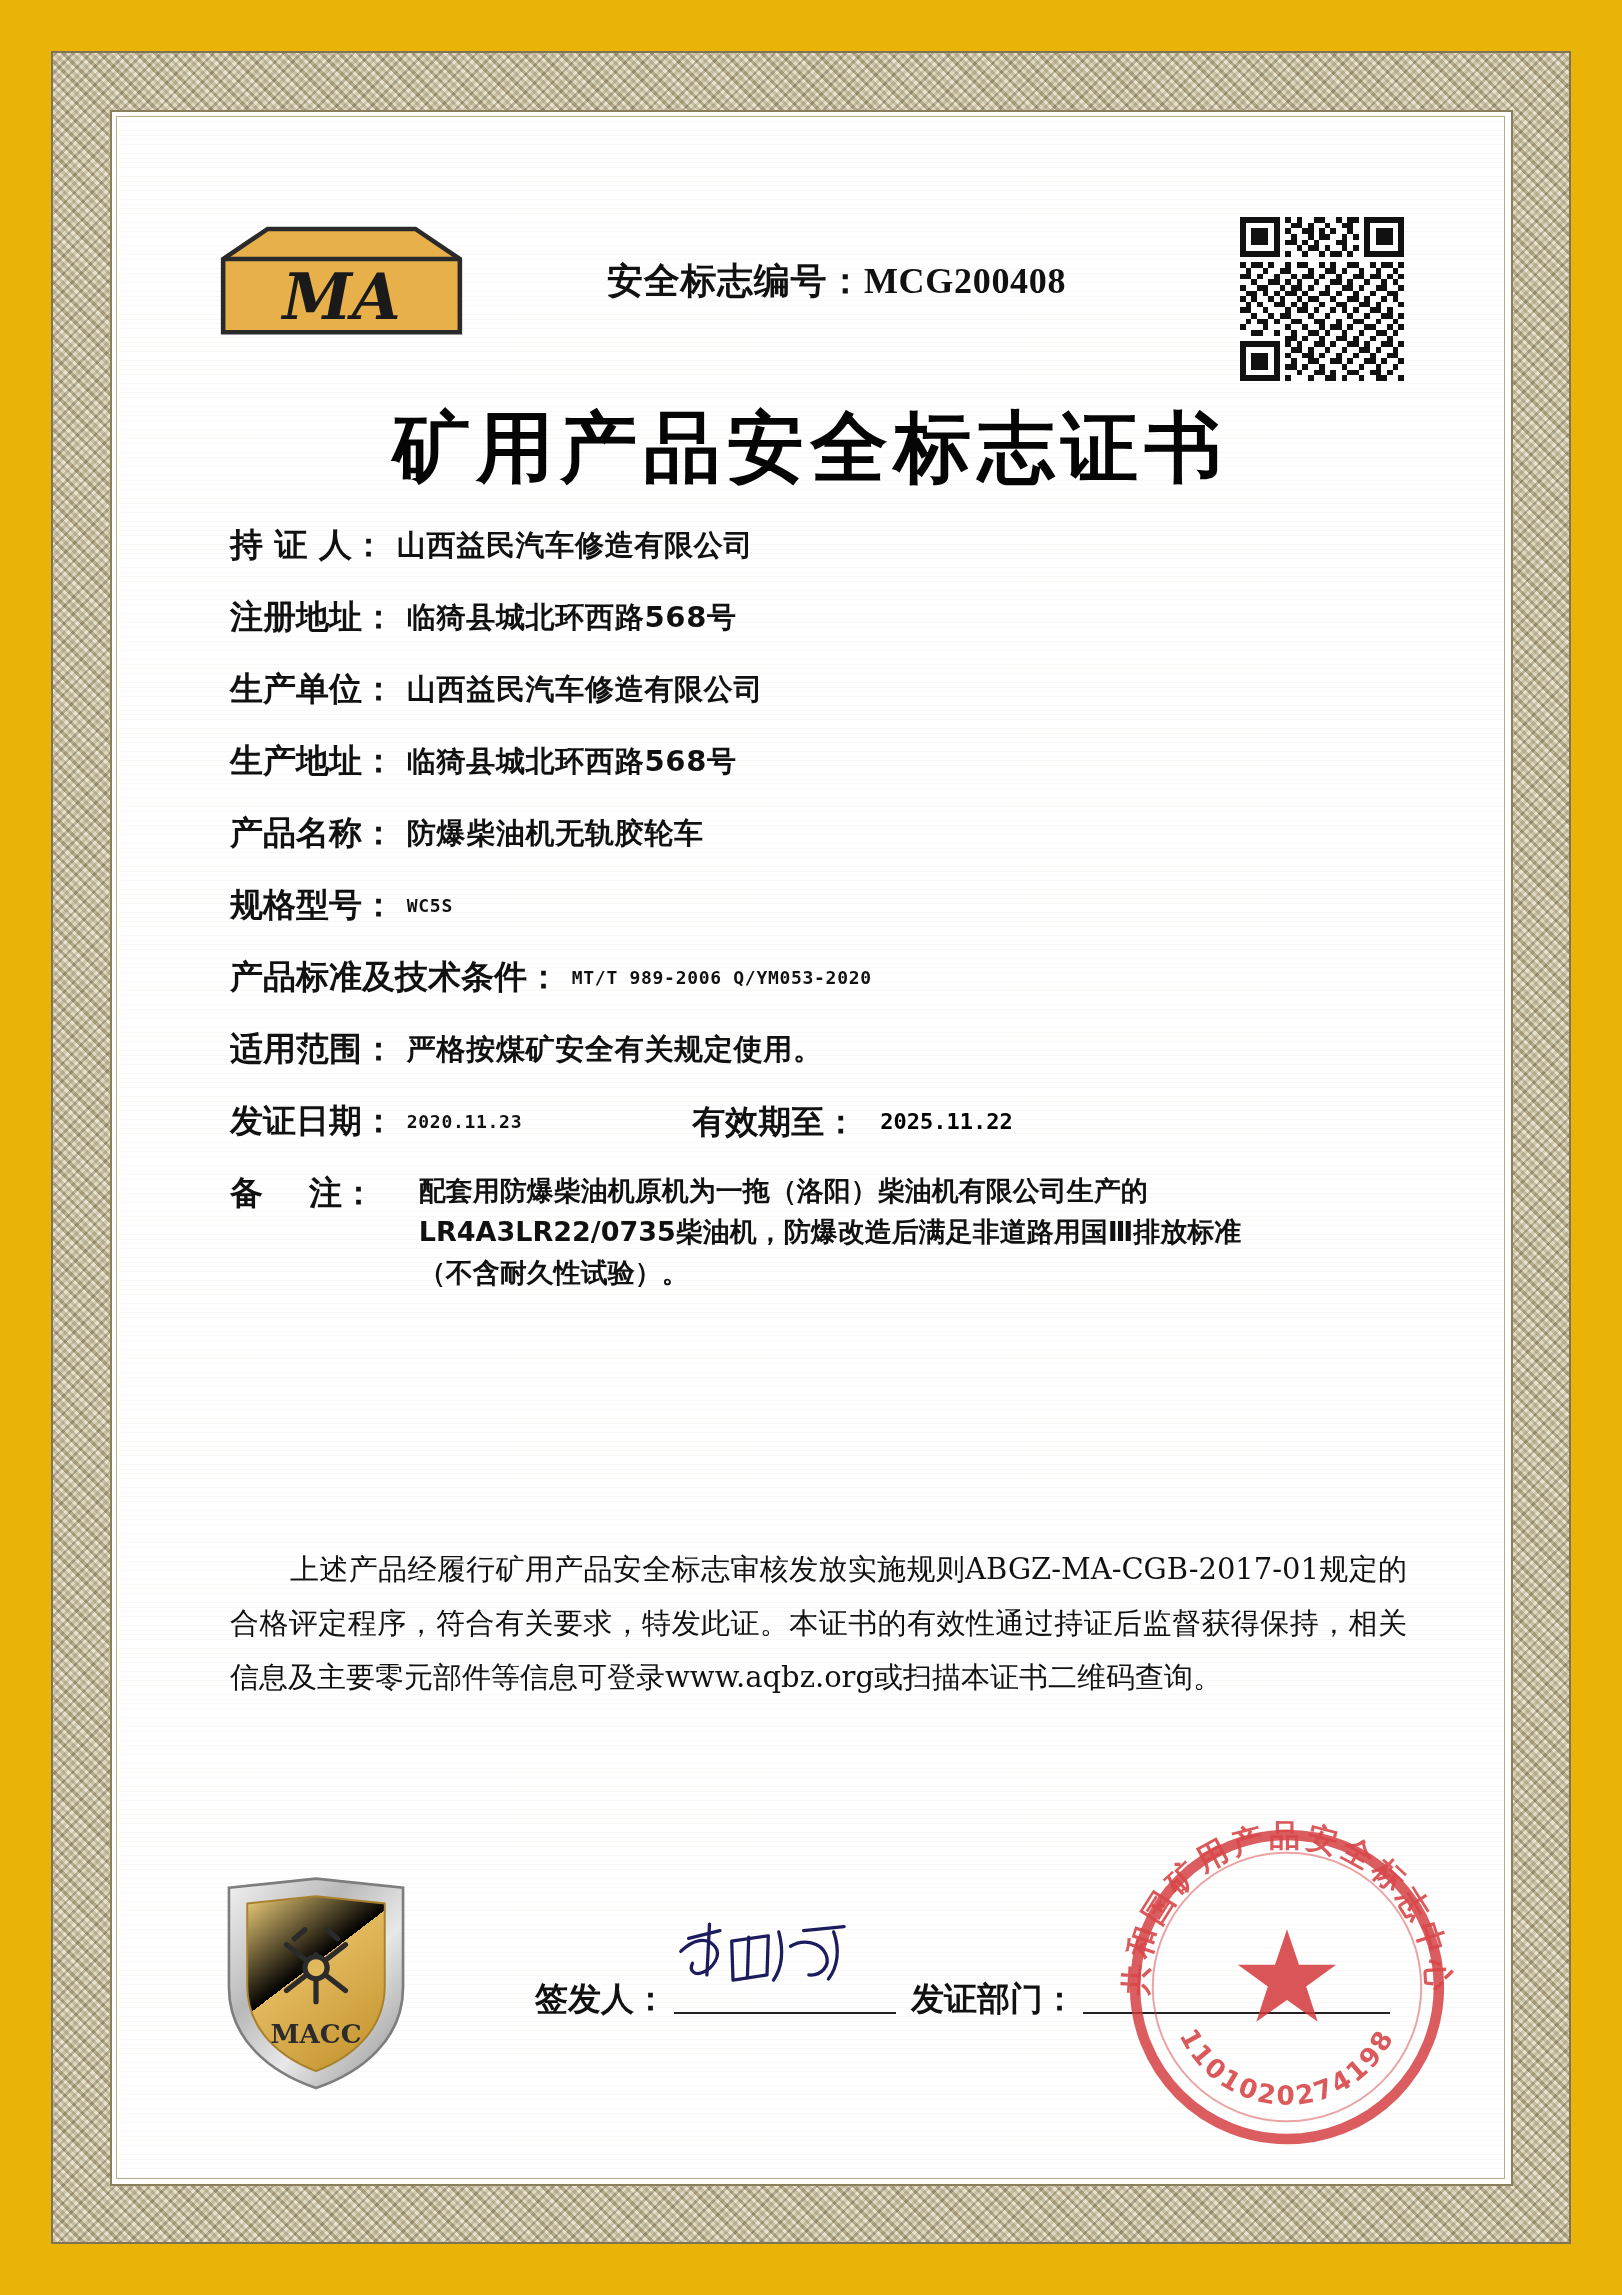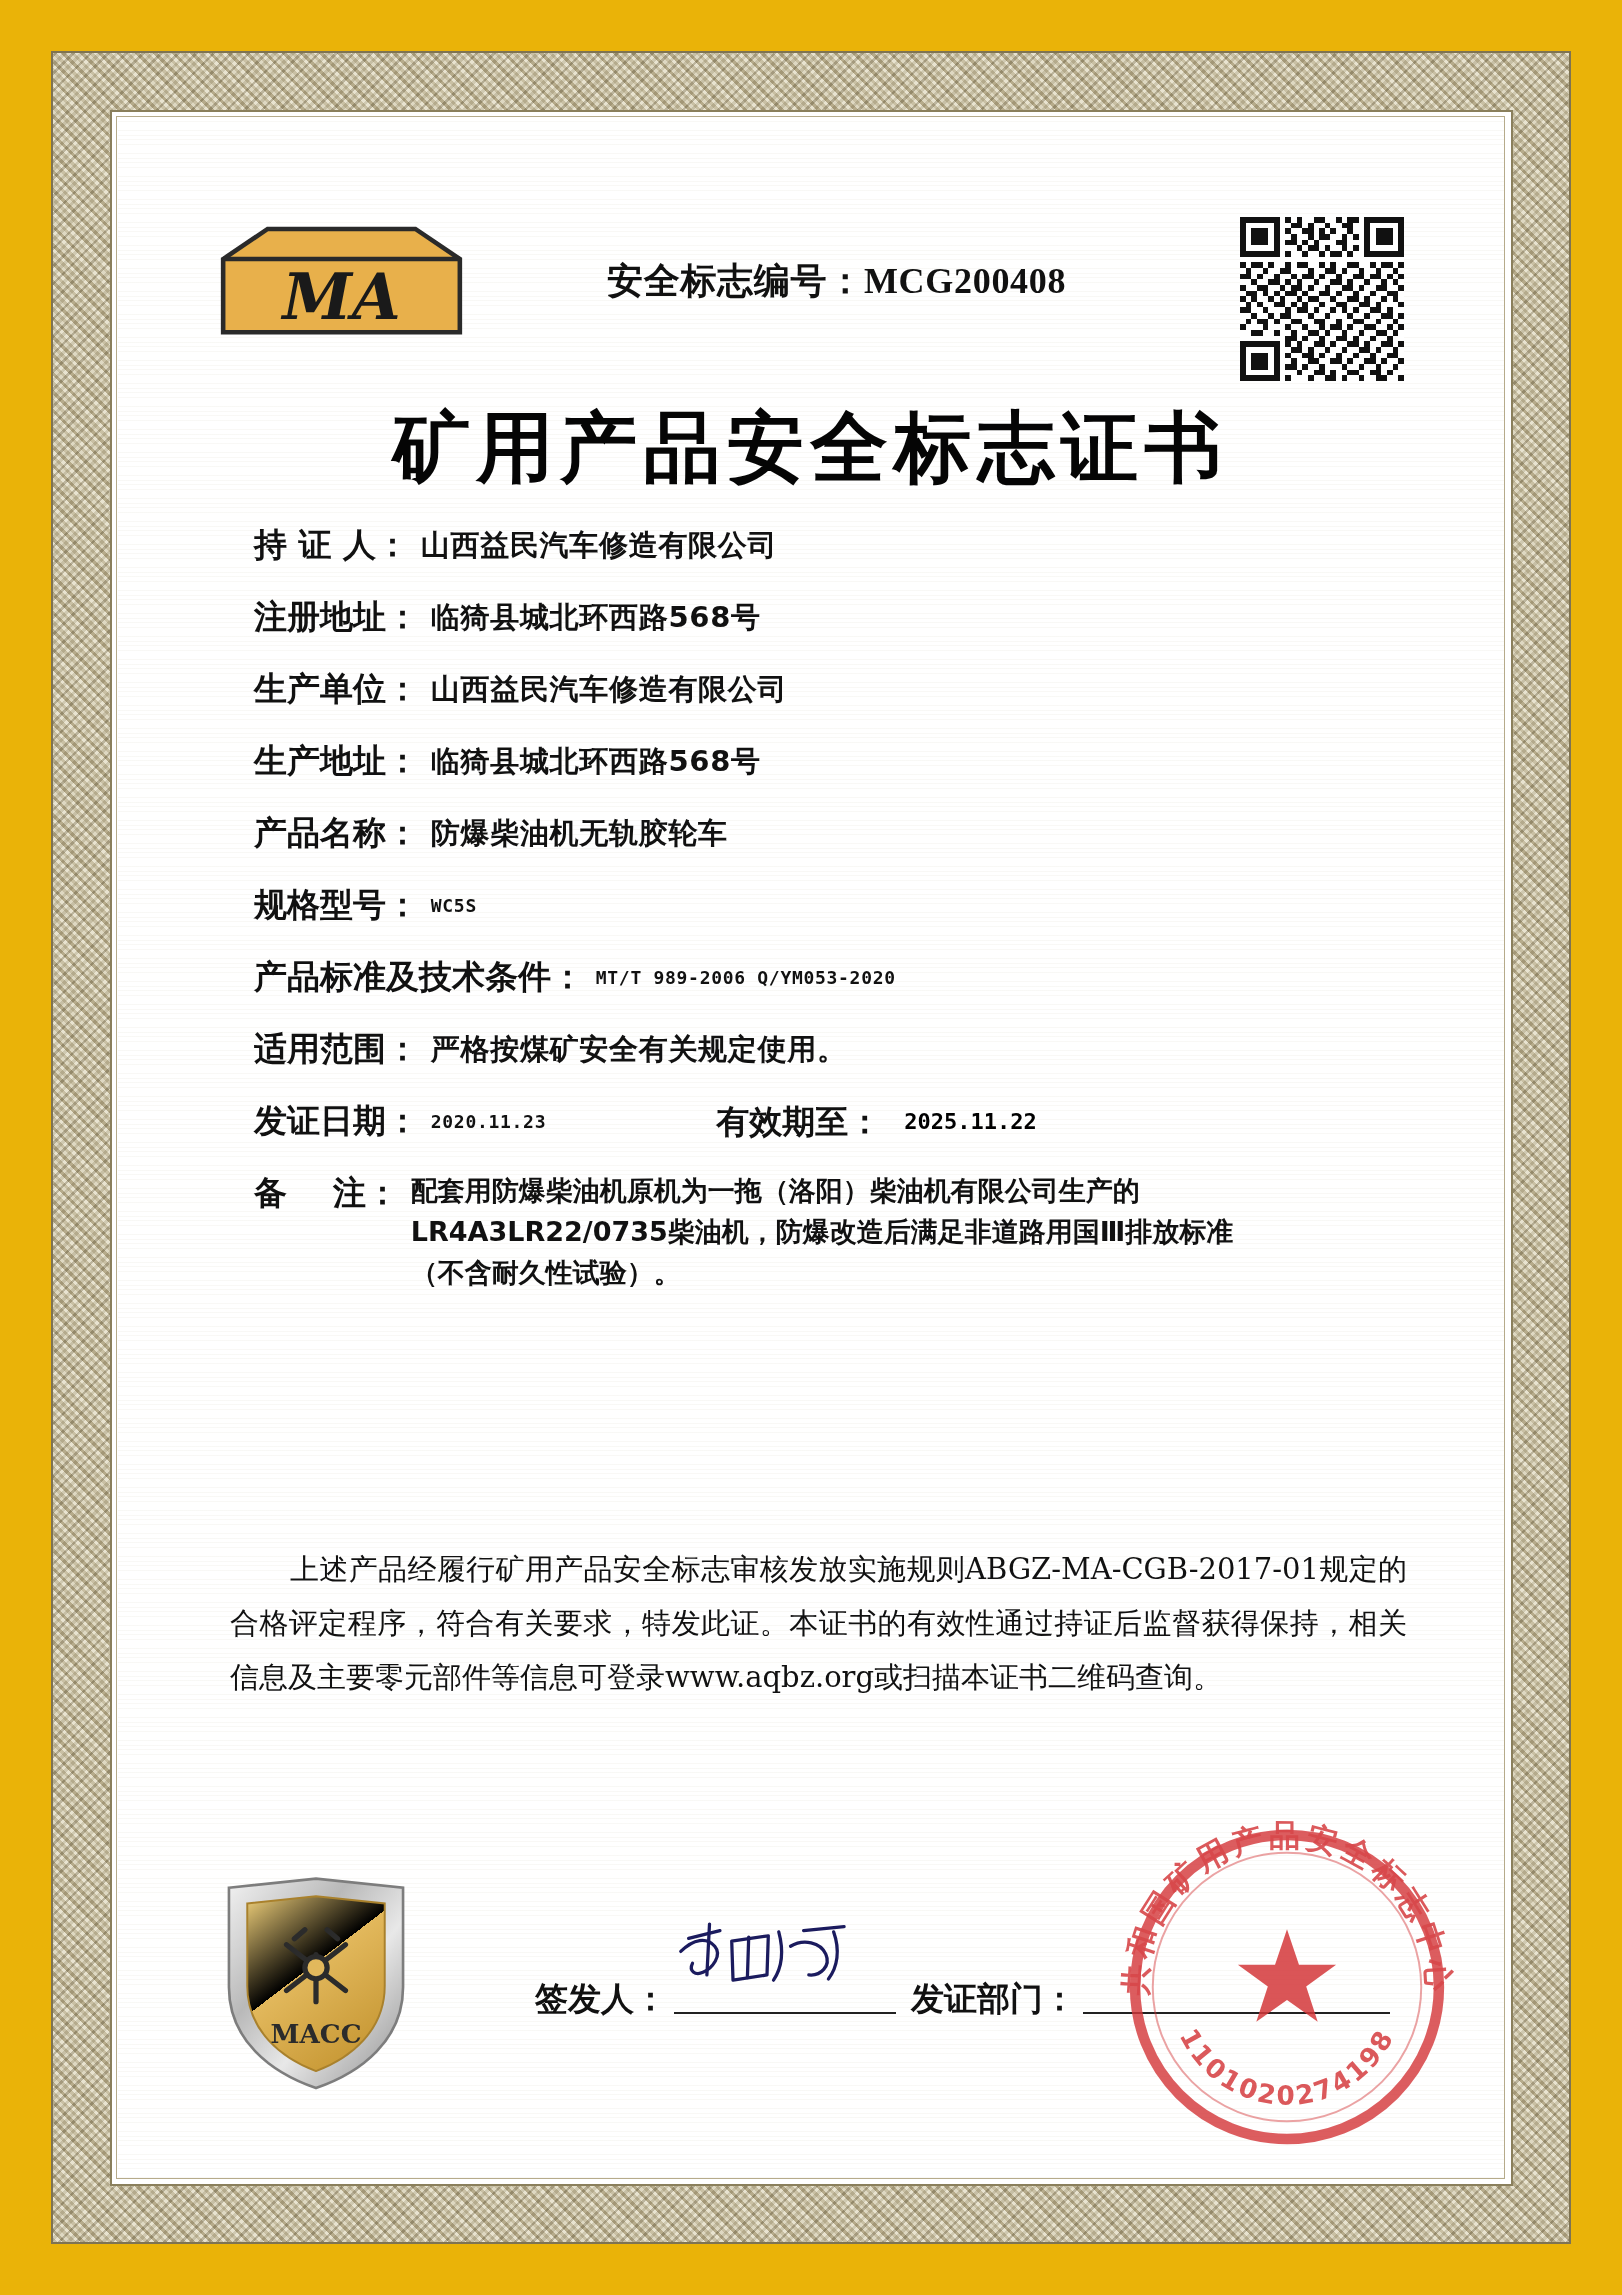--- a/index.html
+++ b/index.html
@@ -144,21 +144,20 @@
     color: #050505;
     font-family: "DejaVu Serif", "Liberation Serif", serif;
   }
 
   
   .fields {
     position: absolute;
     left: 0;
     top: 406px;
     width: 100%;
-    padding-left: 24px;
   }
   .row {
     position: relative;
     display: flex;
     align-items: flex-start;
     margin-bottom: 0px;
     height: 72px;
     padding-left: 114px;
     box-sizing: border-box;
   }
@@ -197,20 +196,21 @@
     font-size: 22px;
     font-weight: 700;
     margin-left: 23px;
     line-height: 47px;
     font-family: "DejaVu Sans Mono", "Liberation Mono", monospace;
   }
 
   .row.note {
     height: auto;
     align-items: flex-start;
+    gap: 32px;
   }
   .note-lines {
     margin-left: 11.8px;
   }
   .note-lines div {
     font-size: 27px;
     font-weight: 700;
     color: #111;
     line-height: 41px;
     font-family: "DejaVu Sans", "Liberation Sans", sans-serif;

